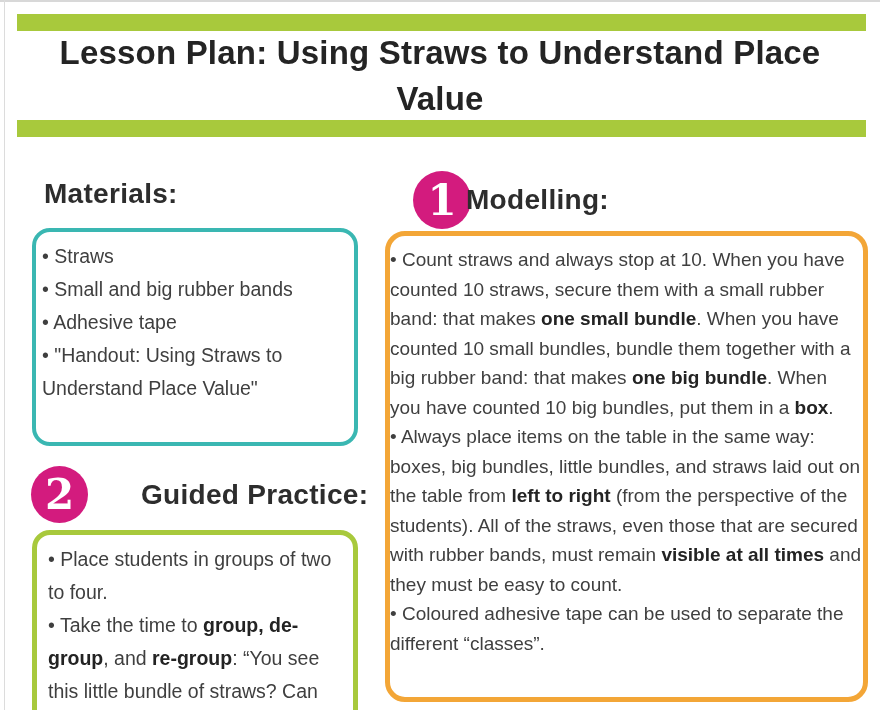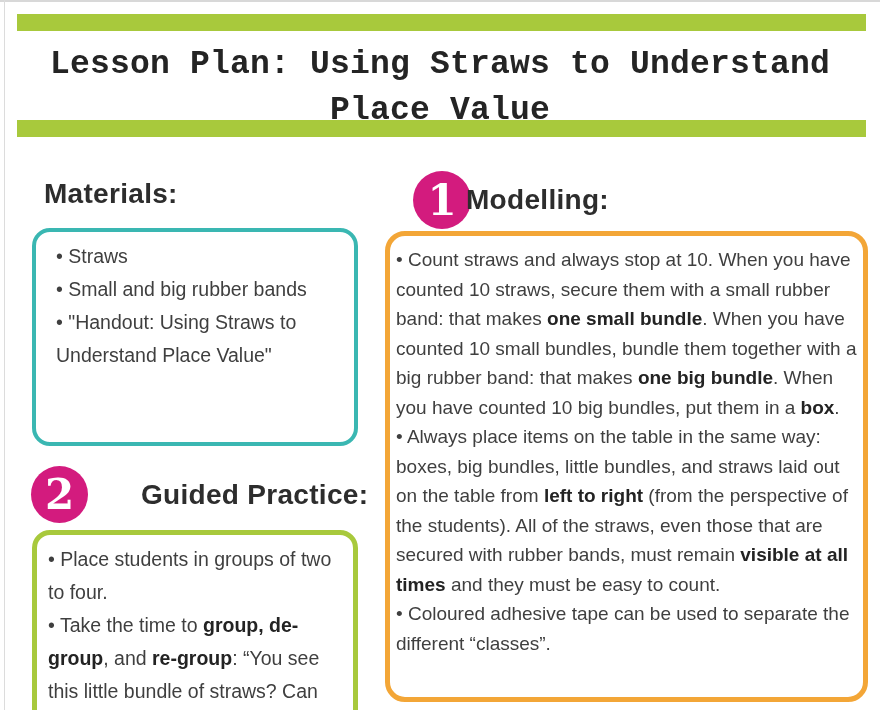--- a/index.html
+++ b/index.html
@@ -8,23 +8,23 @@
     background:#ffffff;font-family:"Liberation Sans",sans-serif;
   }
   .edge-top{position:absolute;top:0;left:0;width:880px;height:2px;background:#d8d8d8;}
   .edge-left{position:absolute;top:0;left:4px;width:1px;height:710px;background:#dcdcdc;}
 
   .bar{position:absolute;left:17px;width:849px;height:17px;background:var(--lime);}
   .bar-top{top:14px;}
   .bar-mid{top:120px;}
 
   .page-title{
-    position:absolute;top:30px;left:0;right:0;margin:12px auto;max-width:830px;
+    position:absolute;top:30px;left:0;right:0;margin:0 auto;max-width:830px;
     text-align:center;font-size:33px;line-height:46px;font-weight:bold;
-    color:#242424;letter-spacing:.2px;font-family:Liberation Mono, monospace;
+    color:#242424;letter-spacing:.2px;
   }
 
   .section-heading{
     position:absolute;font-size:28px;font-weight:bold;color:#2d2d2d;
     letter-spacing:.3px;white-space:nowrap;
   }
   .materials-heading{left:44px;top:178px;}
   .modelling-heading{left:466px;top:184px;}
   .guided-heading{left:93px;top:479px;margin-left:48px;}
 
@@ -32,25 +32,25 @@
     position:absolute;border-radius:50%;background:var(--pink);
     color:#ffffff;font-family:"DejaVu Serif",serif;font-weight:bold;
     display:flex;align-items:center;justify-content:center;
   }
   .badge-1{left:413px;top:171px;width:58px;height:58px;font-size:42px;}
   .badge-2{left:31px;top:466px;width:57px;height:57px;font-size:42px;}
 
   .rounded-box{position:absolute;background:#fff;box-sizing:border-box;}
   .materials-box{
     left:32px;top:228px;width:326px;height:218px;
-    border:4px solid var(--teal);border-radius:18px;padding:8px 20px;
+    border:4px solid var(--teal);border-radius:18px;padding:8px 6px;
   }
   .modelling-box{
     left:385px;top:231px;width:483px;height:471px;
-    border:5px solid var(--orange);border-radius:20px;padding:9px 6px;
+    border:5px solid var(--orange);border-radius:20px;padding:9px 0;
   }
   .guided-box{
     left:32px;top:530px;width:326px;height:230px;
     border:5px solid var(--lime);border-radius:18px;padding:8px 11px;
   }
 
   .materials-box .list-item{
     font-size:19.5px;line-height:33px;color:#3f3f3f;
   }
   .richtext p{
@@ -71,20 +71,21 @@
 <h1 class="page-title">Lesson Plan: Using Straws to Understand Place Value</h1>
 
 <div class="bar bar-mid"></div>
 
 <div class="section-heading materials-heading">Materials:</div>
 
 <div class="rounded-box materials-box">
   <div>
       <div class="list-item">• Straws</div>
       <div class="list-item">• Small and big rubber bands</div>
+      <div class="list-item">• Adhesive tape</div>
       <div class="list-item">• "Handout: Using Straws to Understand Place Value"</div>
     </div>
 </div>
 
 <div class="step-badge badge-1">
   <span>1</span>
 </div>
 <div class="section-heading modelling-heading">Modelling:</div>
 
 <div class="rounded-box modelling-box">

